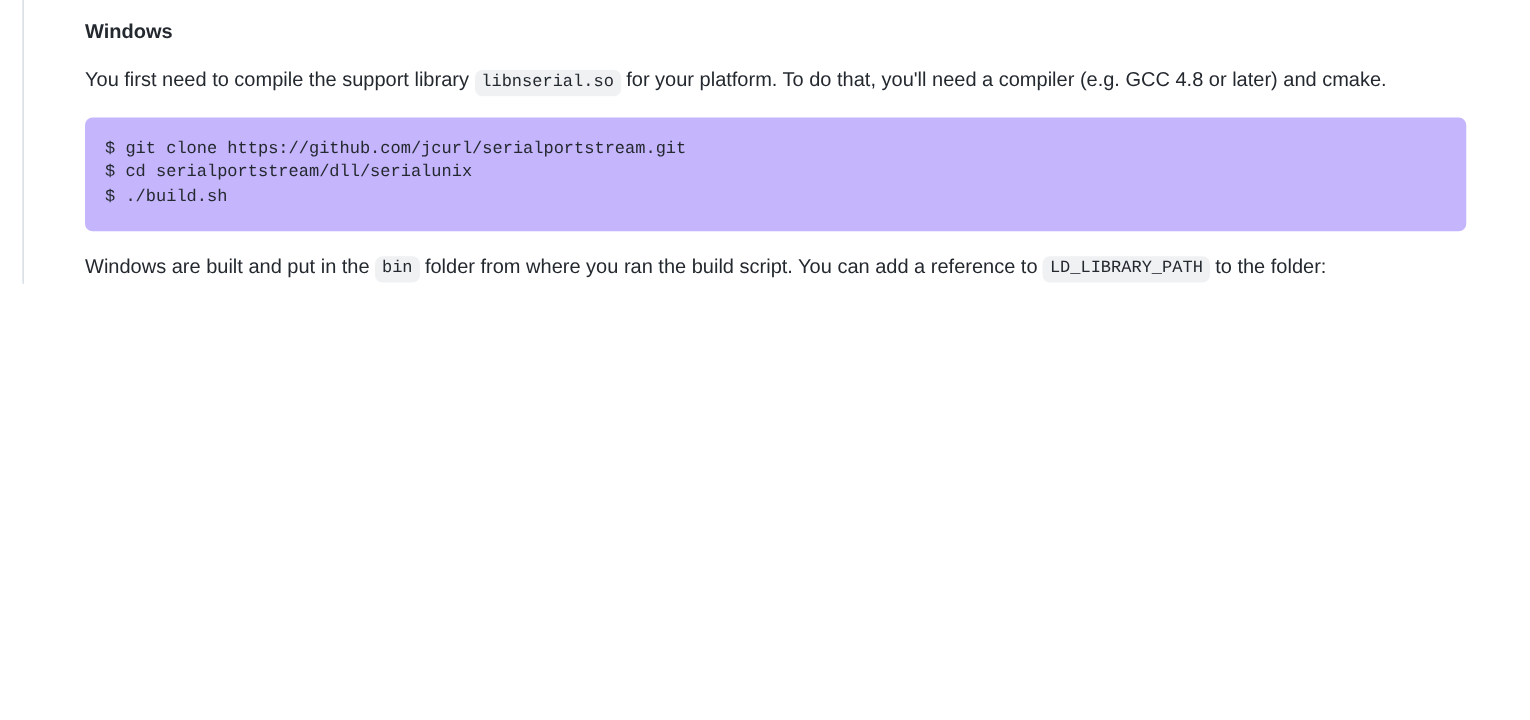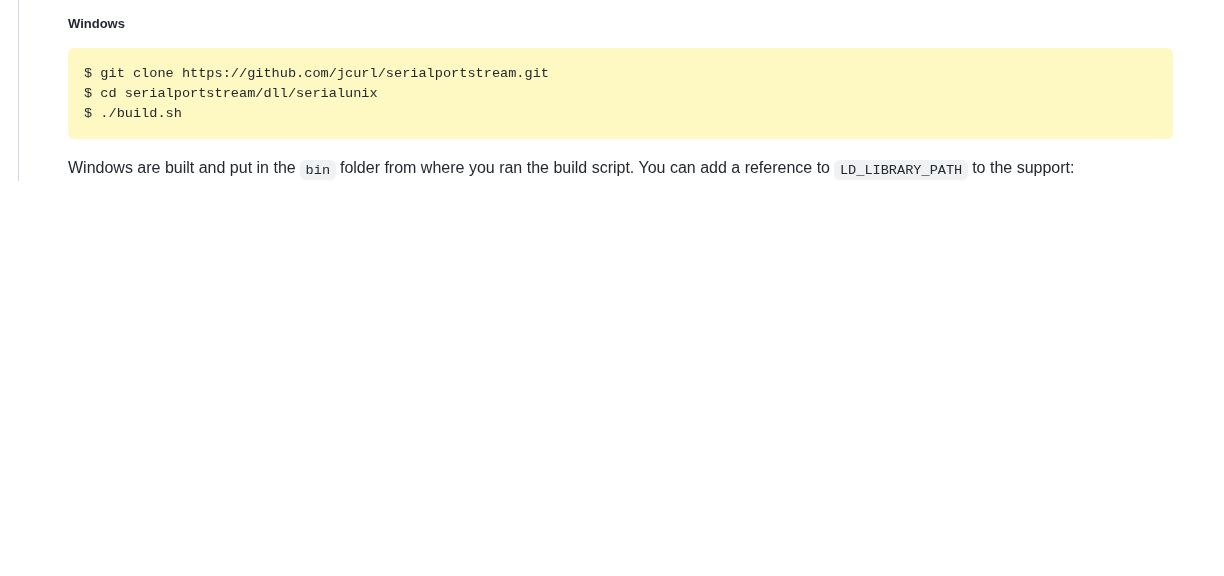--- a/index.html
+++ b/index.html
@@ -18,21 +18,21 @@
     .container {
       max-width: 1190px;
       padding: 0 0 0 67px;
       padding-top: 16px;
       padding-right: 35px;
       border-left: 1px solid #d0d7de;
       margin-left: 18px;
       padding-left: 49px;
     }
     h3 {
-      font-size: 13px;
+      font-size: 16px;
       font-weight: 600;
       margin-bottom: 16px;
       margin-top: 24px;
       line-height: 1.25;
     }
     h3:first-child {
       margin-top: 0;
     }
     p {
       margin-bottom: 16px;
@@ -40,21 +40,21 @@
       line-height: 1.6;
     }
     code {
       font-family: ui-monospace, SFMono-Regular, "SF Mono", Menlo, Consolas, "Liberation Mono", monospace;
       background-color: rgba(175, 184, 193, 0.2);
       padding: 0.2em 0.4em;
       border-radius: 6px;
       font-size: 85%;
     }
     pre {
-      background-color: #fef9c3;
+      background-color: #c4b5fd;
       border-radius: 6px;
       padding: 16px;
       margin-bottom: 16px;
       font-family: ui-monospace, SFMono-Regular, "SF Mono", Menlo, Consolas, "Liberation Mono", monospace;
       font-size: 85%;
       line-height: 1.45;
       overflow: auto;
       white-space: pre;
     }
     pre code {
@@ -66,24 +66,27 @@
   </style>
 </head>
 <body>
 
 <div class="container">
 
   <h3>Windows</h3>
 
 
 
+  <p>
+    <span>You first need to compile the support library </span><code>libnserial.so</code><span> for your platform. To do that, you'll need a compiler (e.g. GCC 4.8 or later) and cmake.</span>
+  </p>
 
 
   <pre><code>$ git clone https://github.com/jcurl/serialportstream.git
 $ cd serialportstream/dll/serialunix
 $ ./build.sh</code></pre>
 
   <p>
-    <span>Windows are built and put in the </span><code>bin</code><span> folder from where you ran the build script. You can add a reference to </span><code>LD_LIBRARY_PATH</code><span> to the support:</span>
+    <span>Windows are built and put in the </span><code>bin</code><span> folder from where you ran the build script. You can add a reference to </span><code>LD_LIBRARY_PATH</code><span> to the folder:</span>
   </p>
 
 
 </div>
 
 </body></html>

